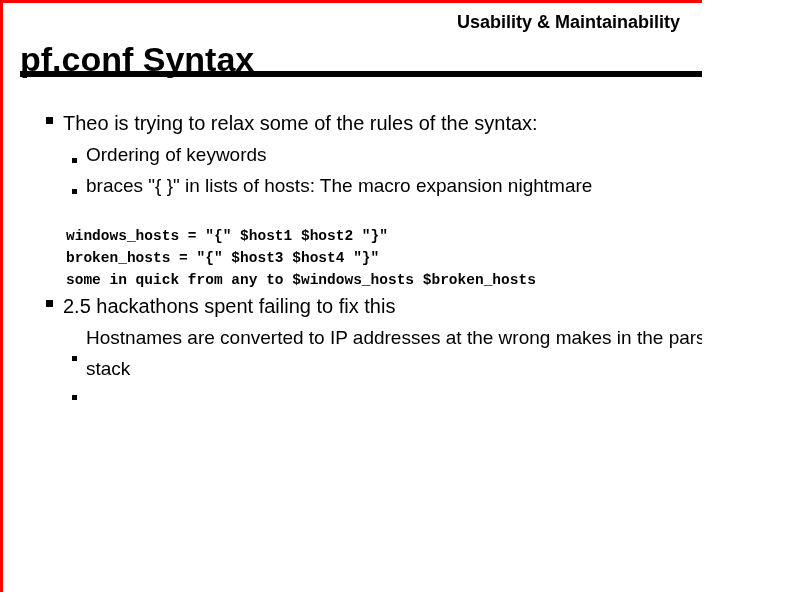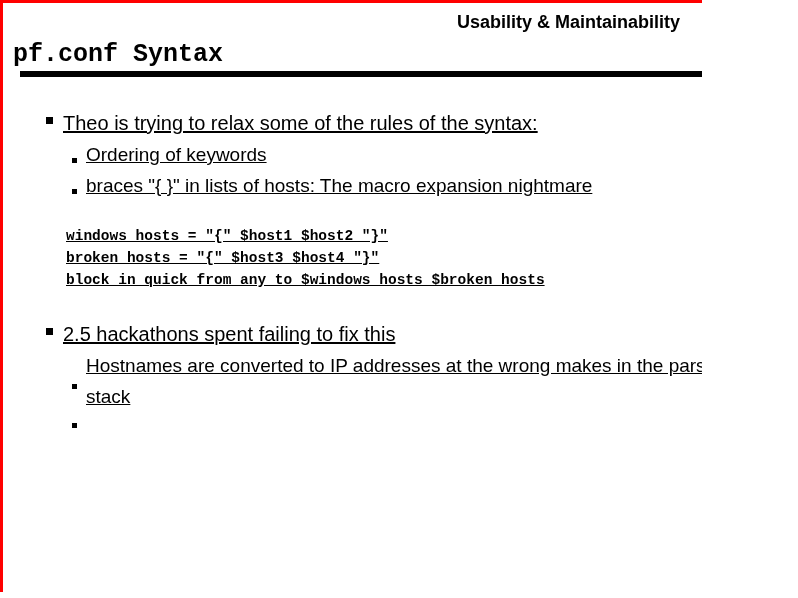--- a/index.html
+++ b/index.html
@@ -33,39 +33,37 @@
     position: absolute;
     top: 12px;
     right: 22px;
     font-size: 18px;
     font-weight: bold;
     letter-spacing: 0px;
   }
   .slide-title {
     position: absolute;
     top: 40px;
-    left: 13px;
-    font-size: 25px;
+    left: 20px;
+    font-size: 34px;
     font-weight: bold;
-    font-family: Liberation Mono, monospace;
   }
   .title-rule {
     position: absolute;
     top: 71px;
     left: 20px;
     width: 750px;
     height: 6px;
     background: #000000;
   }
   .content {
     position: absolute;
     top: 108px;
     left: 46px;
     width: 710px;
-    text-decoration: underline;
   }
   .b-row {
     display: flex;
     align-items: flex-start;
   }
   .bullet-sq {
     flex: 0 0 auto;
     width: 7px; height: 7px;
     background: #000000;
     margin-top: 9px;
@@ -91,21 +89,20 @@
   }
   .code-block {
     margin: 24px 0 0 20px;
     font-family: "Liberation Mono", "DejaVu Sans Mono", monospace;
     font-weight: bold;
     font-size: 14.5px;
     line-height: 22px;
     white-space: pre;
   }
   .group2 {
-    margin-top: 28px;
   }
 </style>
 </head>
 <body>
 
 <div class="slide">
   <div class="border-top"></div>
   <div class="border-left"></div>
 
   <div class="header-label">Usability &amp; Maintainability</div>
@@ -122,21 +119,21 @@
     <div class="b-row lvl2">
       <span class="bullet-sq small"></span>
       <span>Ordering of keywords</span>
     </div>
 
     <div class="b-row lvl2">
       <span class="bullet-sq small"></span>
       <span>braces "{ }" in lists of hosts: The macro expansion nightmare</span>
     </div>
 
-    <div class="code-block"><div>windows_hosts = "{" $host1 $host2 "}"</div><div>broken_hosts = "{" $host3 $host4 "}"</div><div>block in quick from any to $windows_hosts $broken_hosts</div></div>
+    <div class="code-block"><div>windows_hosts = "{" $host1 $host2 "}"</div><div>broken_hosts = "{" $host3 $host4 "}"</div><div>some in quick from any to $windows_hosts $broken_hosts</div></div>
 
     <div class="group2">
       <div class="b-row lvl1">
         <span class="bullet-sq"></span>
         <span>2.5 hackathons spent failing to fix this</span>
       </div>
 
       <div class="b-row lvl2">
         <span class="bullet-sq small"></span>
         <span class="lvl2-wrap">Hostnames are converted to IP addresses at the wrong makes in the parser stack</span>

